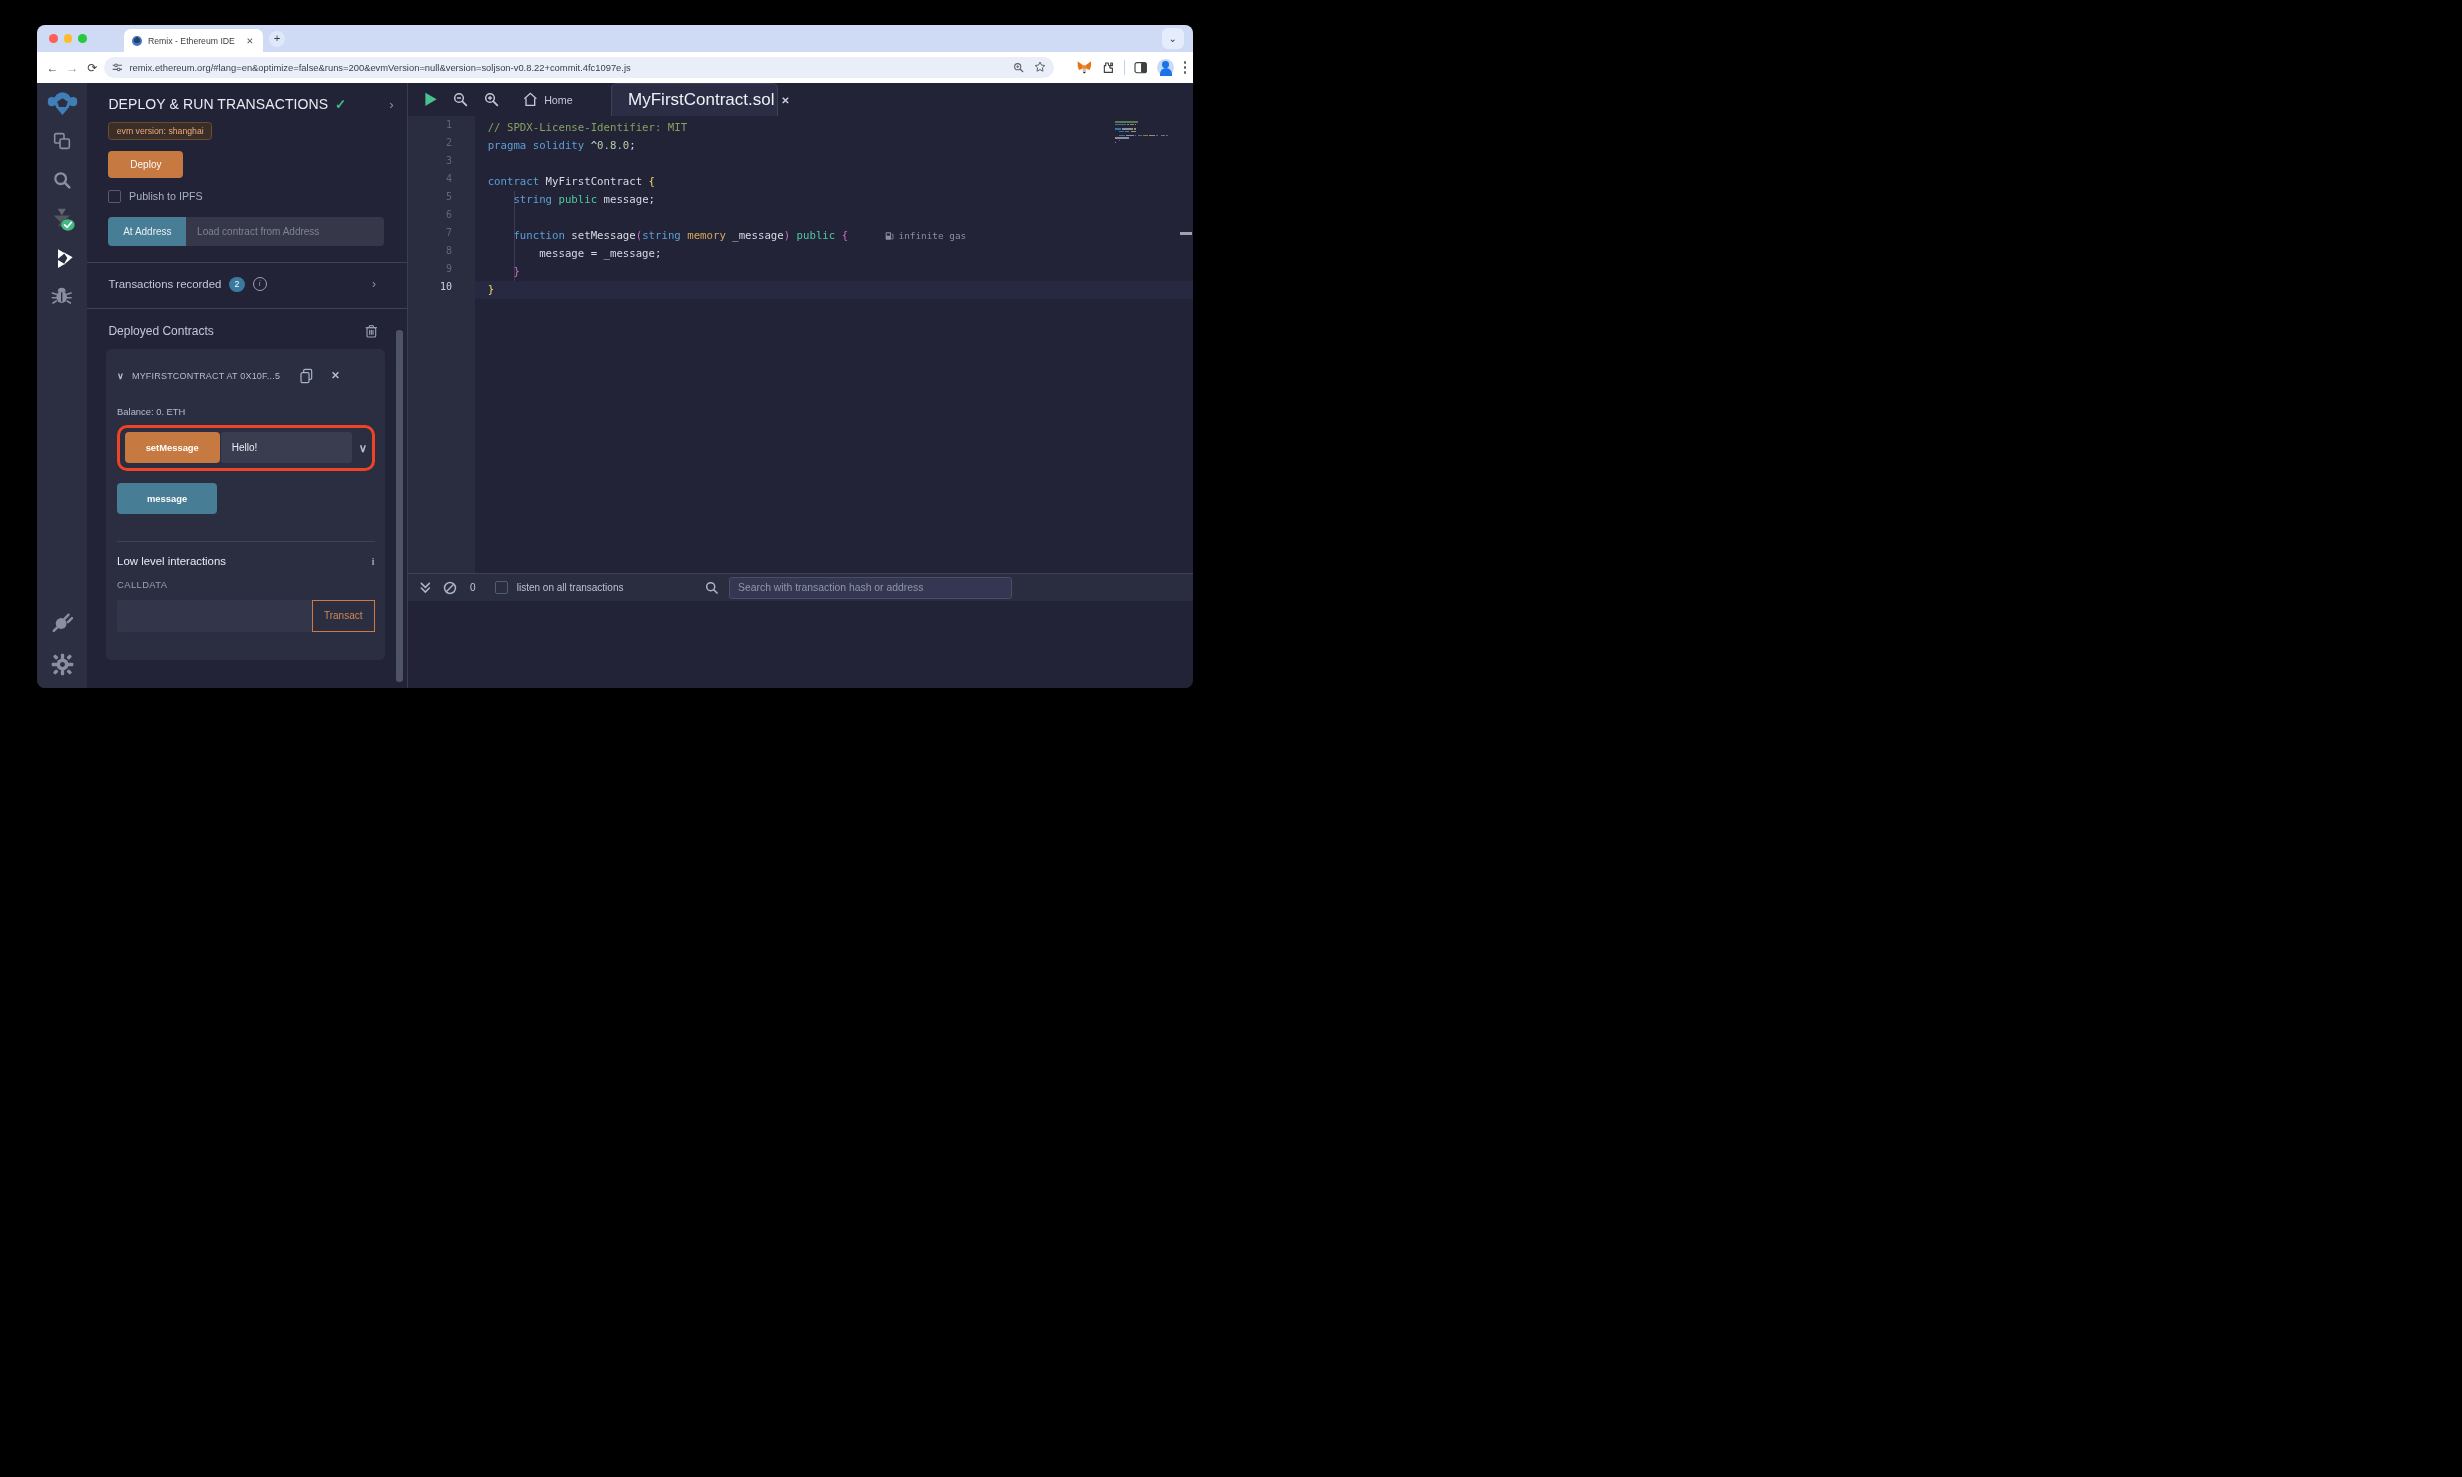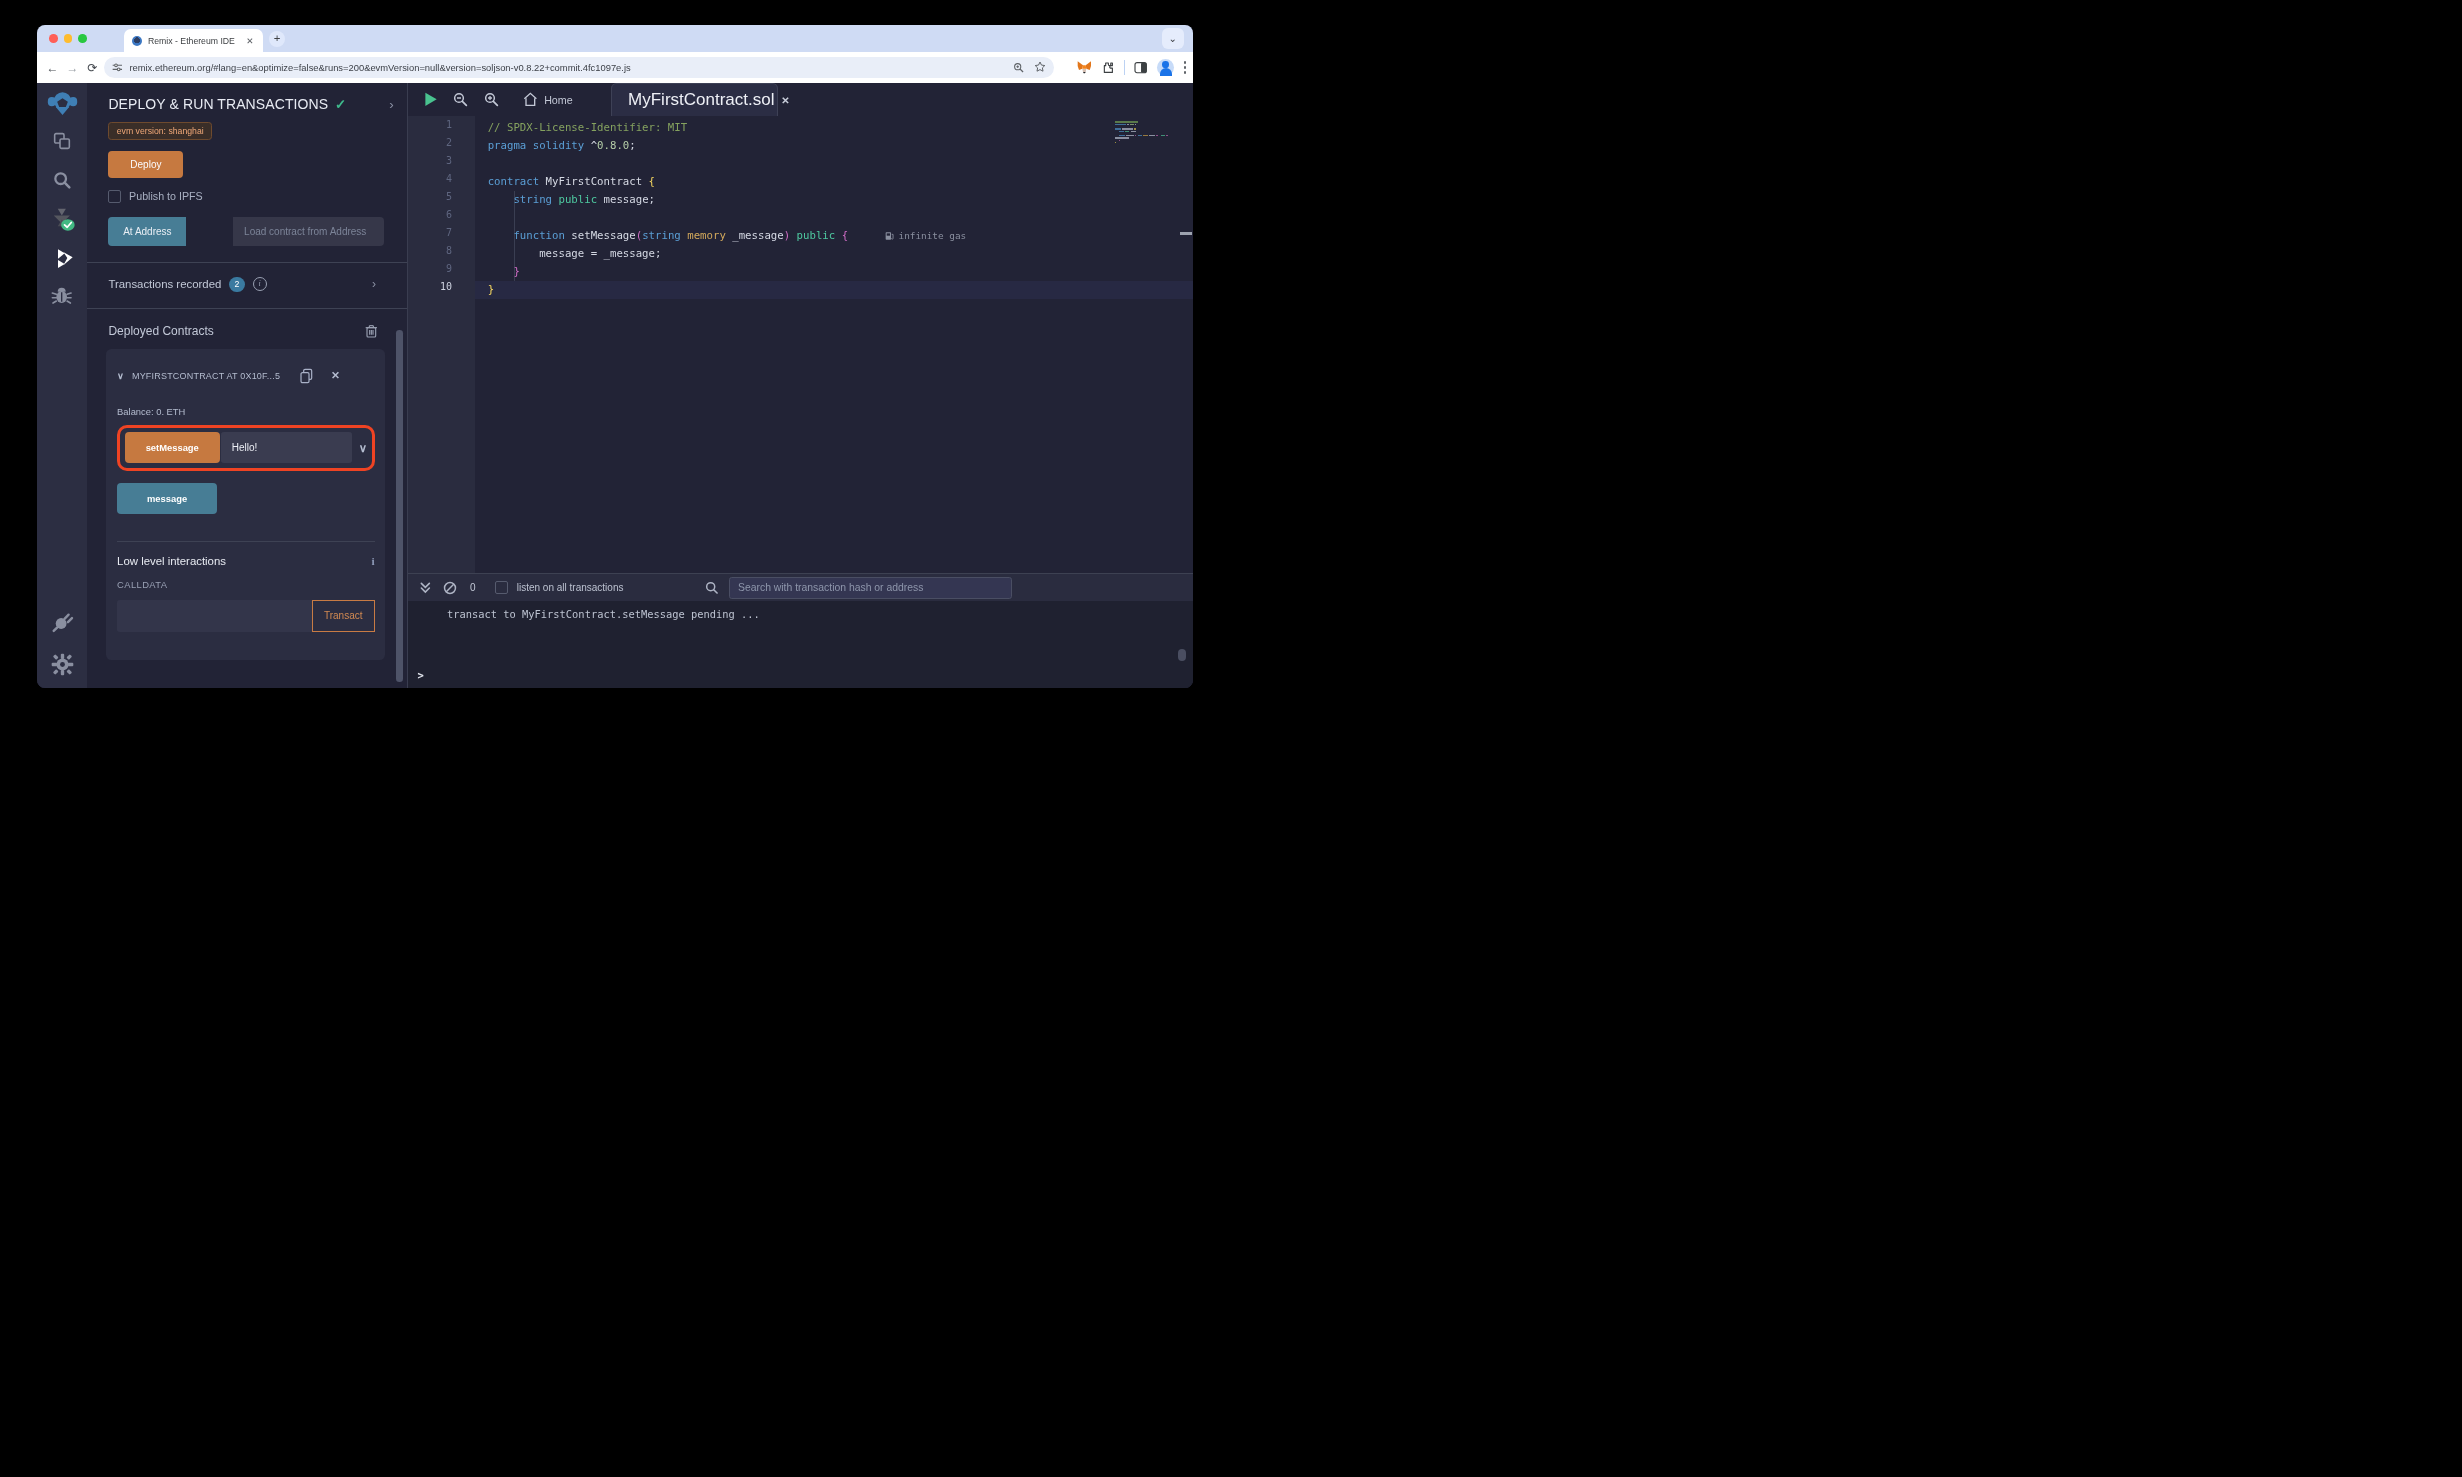--- a/index.html
+++ b/index.html
@@ -59,21 +59,21 @@
   .pt-check { color:#3fba8c; font-size:13.4px; font-weight:bold; }
   .pt-chev { margin-left:auto; color:#8a90a3; font-size:13.4px; }
   .evm-badge { display:inline-block; margin:9.4px 0 0 21.4px; font-size:8.7px; color:#f0a878;
     background:#3a2e28; border:0.7px solid #6e4a2e; border-radius:3.3px; padding:3.3px 7.4px; }
   .deploy-btn { display:block; margin:10.7px 0 0 21.4px; width:75px; height:27px;
     background:#c67940; border:none; border-radius:4px; color:#fbfbfd; font-size:10px;
     font-family:inherit; }
   .pub-row { display:flex; align-items:center; gap:8px; margin:12px 0 0 21.4px; }
   .cb { width:12.7px; height:12.7px; border:1.3px solid #565b6e; border-radius:2px; background:transparent; }
   .pub-label { font-size:10.7px; color:#a9b0c2; }
-  .ataddr { display:flex; margin:14.7px 0 0 21.4px; width:276px; height:29px;gap:47px; }
+  .ataddr { display:flex; margin:14.7px 0 0 21.4px; width:276px; height:29px; }
   .ataddr-btn { width:78px; background:#477d95; border:none; border-radius:4px 0 0 4px;
     color:#e9eef4; font-size:10px; font-family:inherit; }
   .ataddr-input { flex:1; background:#363749; border:none; border-radius:0 4px 4px 0;
     color:#7c8498; font-size:10px; padding-left:10.7px; font-family:inherit; }
   .ataddr-input::placeholder { color:#7c8498; }
   .pdivider { height:0.7px; background:#3e4254; margin-top:16px; }
   .txrec { display:flex; align-items:center; gap:8px; padding:13.4px 31px 0 21.4px; }
   .txrec-label { font-size:11.4px; color:#c3c9d8; }
   .txbadge { width:15.4px; height:15.4px; border-radius:50%; background:#3a7aa0; color:#fff;
     font-size:8.7px; text-align:center; line-height:15.4px; }
@@ -497,21 +497,16 @@
         <span class="zero">0</span>
         <span class="cb"></span>
         <span class="listen-label">listen on all transactions</span>
         <svg class="searchic" width="13.4" height="13.4" viewBox="0 0 20 20">
           <circle cx="8.5" cy="8.5" r="6" fill="none" stroke="#aeb4c4" stroke-width="2.2"></circle>
           <line x1="13" y1="13" x2="18" y2="18" stroke="#aeb4c4" stroke-width="2.4" stroke-linecap="round"></line>
         </svg>
         <input class="term-search" placeholder="Search with transaction hash or address" style="">
       </div>
 
-      <div class="terminal">
-        <div class="termlog">transact to MyFirstContract.setMessage pending ...</div>
-        <div class="prompt">&gt;</div>
-        <div class="tscroll"></div>
-      </div>
     </div>
   </div>
 </div>
 
 
 </body></html>

